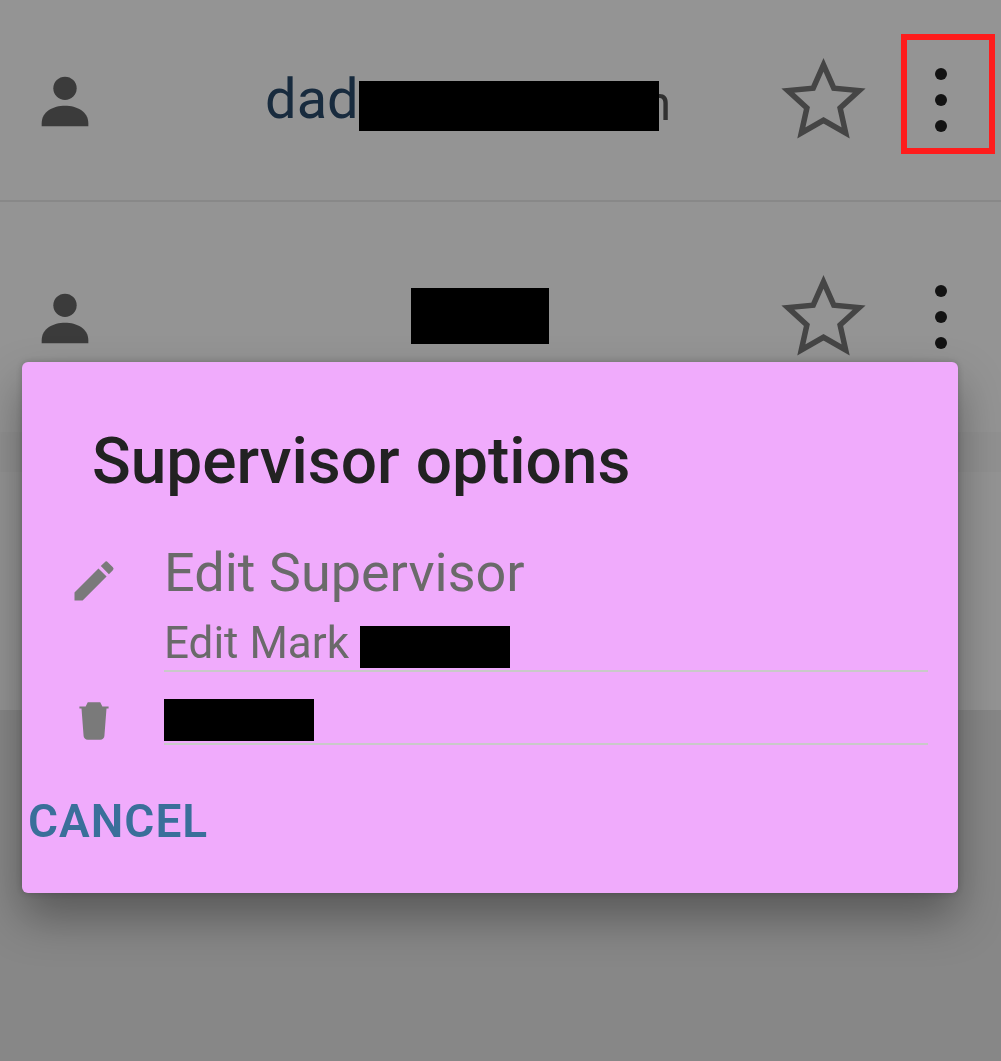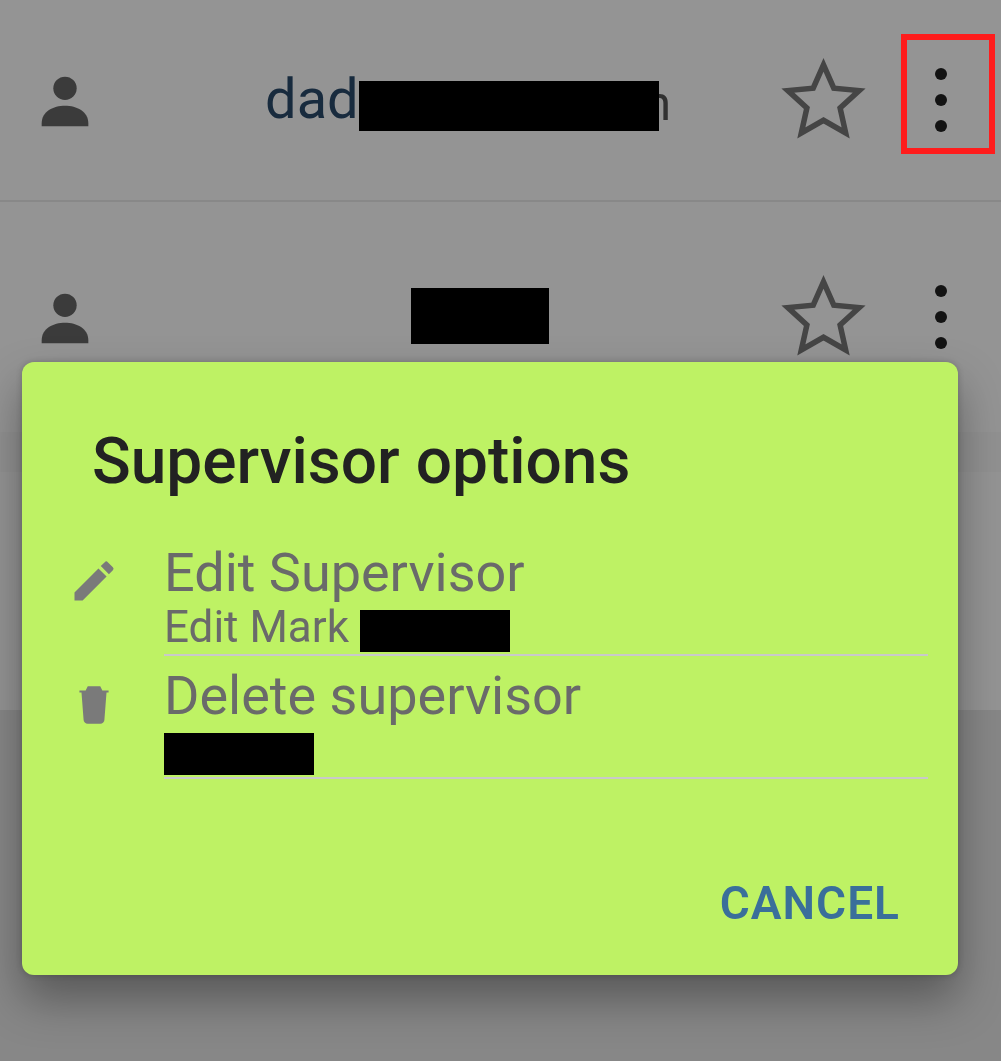--- a/index.html
+++ b/index.html
@@ -125,22 +125,22 @@
     background: #e9e9e9;
     z-index: 0;
   }
 
   
   .dialog {
     position: absolute;
     left: 22px;
     width: 936px;
     top: 362px;
-    background: #bef264;
-    border-radius: 12px;
+    background: #f0abfc;
+    border-radius: 6px;
     box-shadow: 0 24px 46px rgba(0,0,0,0.35), 0 0 6px rgba(0,0,0,0.2);
     z-index: 10;
     padding-bottom: 0;
   }
 
   .dialog-title {
     font-size: 64px;
     font-weight: 500;
     color: #222;
     padding: 62px 56px 34px 70px;
@@ -167,30 +167,29 @@
   }
   .option-title {
     font-size: 54px;
     color: #6a6a6a;
     line-height: 1.1;
     padding-top: 6px;
   }
   .option-sub {
     font-size: 44px;
     color: #6a6a6a;
-    margin-top: 2px;
+    margin-top: 18px;
     position: relative;
     line-height: 1.05;
   }
 
   .dialog-actions {
     display: flex;
-    justify-content: flex-end;
+    justify-content: flex-start;
     padding: 48px 52px 44px 0;
-    margin-top: 48px;
   }
   .cancel-btn {
     background: none;
     border: none;
     font-size: 46px;
     font-weight: 600;
     color: #3a6f9a;
     letter-spacing: 1px;
     font-family: inherit;
     cursor: pointer;
@@ -298,21 +297,20 @@
     </div>
   </div>
 
   <div class="option">
     <div class="option-icon">
       <svg viewBox="0 0 24 24" width="50" height="50" fill="currentColor">
           <path d="M6 7h12l-1 13a2 2 0 0 1-2 2H9a2 2 0 0 1-2-2L6 7zm3-3h6l1 2H8l1-2zM5 6h14v1H5V6z"></path>
         </svg>
     </div>
     <div class="option-body">
-      <div class="option-title">Delete supervisor</div>
       <div class="option-sub">
         <span class="redact" style="position:relative;display:inline-block;width:150px;height:42px;vertical-align:middle"></span>
       </div>
     </div>
   </div>
 
   <div class="dialog-actions">
     <button class="cancel-btn">CANCEL</button>
   </div>
 </div>

